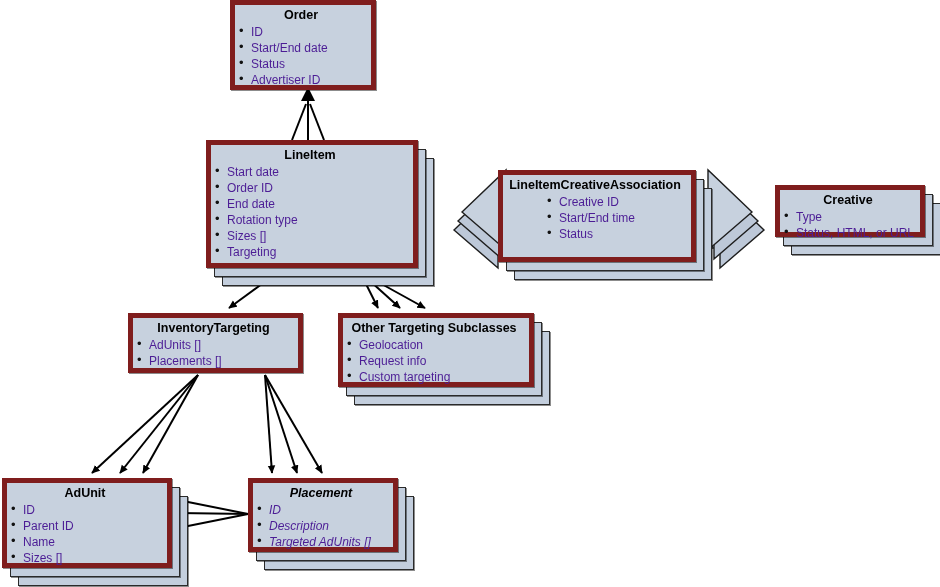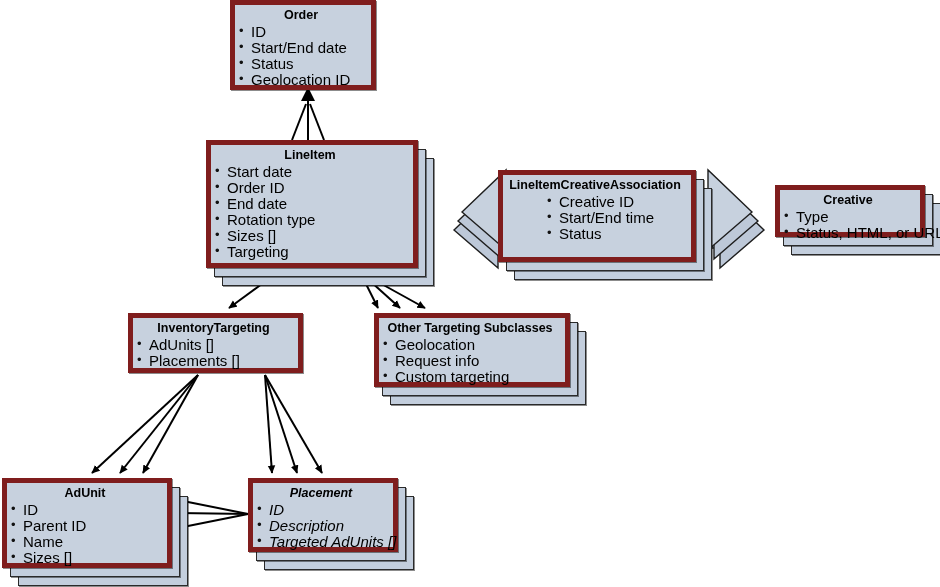--- a/index.html
+++ b/index.html
@@ -60,23 +60,23 @@
     margin-bottom: 1px;
     white-space: nowrap;
   }
   .card-list {
     list-style: none;
     margin: 0;
     padding: 0;
   }
   .card-list li {
     position: relative;
-    font-size: 15px;
+    font-size: 12px;
     line-height: 16px;
-    color: #000000;
+    color: #4c1d95;
     padding-left: 16px;
     white-space: nowrap;
   }
   .card-list li::before {
     content: "\2022";
     position: absolute;
     left: 4px;
     top: -1px;
     font-size: 13px;
     color: #111;
@@ -166,21 +166,21 @@
     </svg>
   </div>
 
   <div class="node" id="node-order" style="left:230px; top:0px; width:146px; height:90px;">
     <div class="card" style="width:146px; height:90px;">
       <div class="card-title">Order</div>
       <ul class="card-list">
         <li>ID</li>
         <li>Start/End date</li>
         <li>Status</li>
-        <li>Geolocation ID</li>
+        <li>Advertiser ID</li>
       </ul>
     </div>
   </div>
 
   <div class="node" id="node-lineitem" style="left:206px; top:140px; width:228px; height:146px;">
     <div class="stack-shadow" style="left:16px; top:18px; width:212px; height:128px;"></div>
     <div class="stack-shadow" style="left:8px; top:9px; width:212px; height:128px;"></div>
     <div class="card" style="width:212px; height:128px;">
       <div class="card-title">LineItem</div>
       <ul class="card-list">
@@ -222,21 +222,21 @@
   <div class="node" id="node-inventorytargeting" style="left:128px; top:313px; width:175px; height:60px;">
     <div class="card" style="width:175px; height:60px;">
       <div class="card-title">InventoryTargeting</div>
       <ul class="card-list">
         <li>AdUnits []</li>
         <li>Placements []</li>
       </ul>
     </div>
   </div>
 
-  <div class="node" id="node-othertargeting" style="left:338px; top:313px; width:212px; height:92px;margin-left:36px;">
+  <div class="node" id="node-othertargeting" style="left:338px; top:313px; width:212px; height:92px;">
     <div class="stack-shadow" style="left:16px; top:18px; width:196px; height:74px;"></div>
     <div class="stack-shadow" style="left:8px; top:9px; width:196px; height:74px;"></div>
     <div class="card" style="width:196px; height:74px;">
       <div class="card-title">Other Targeting Subclasses</div>
       <ul class="card-list">
         <li>Geolocation</li>
         <li>Request info</li>
         <li>Custom targeting</li>
       </ul>
     </div>

